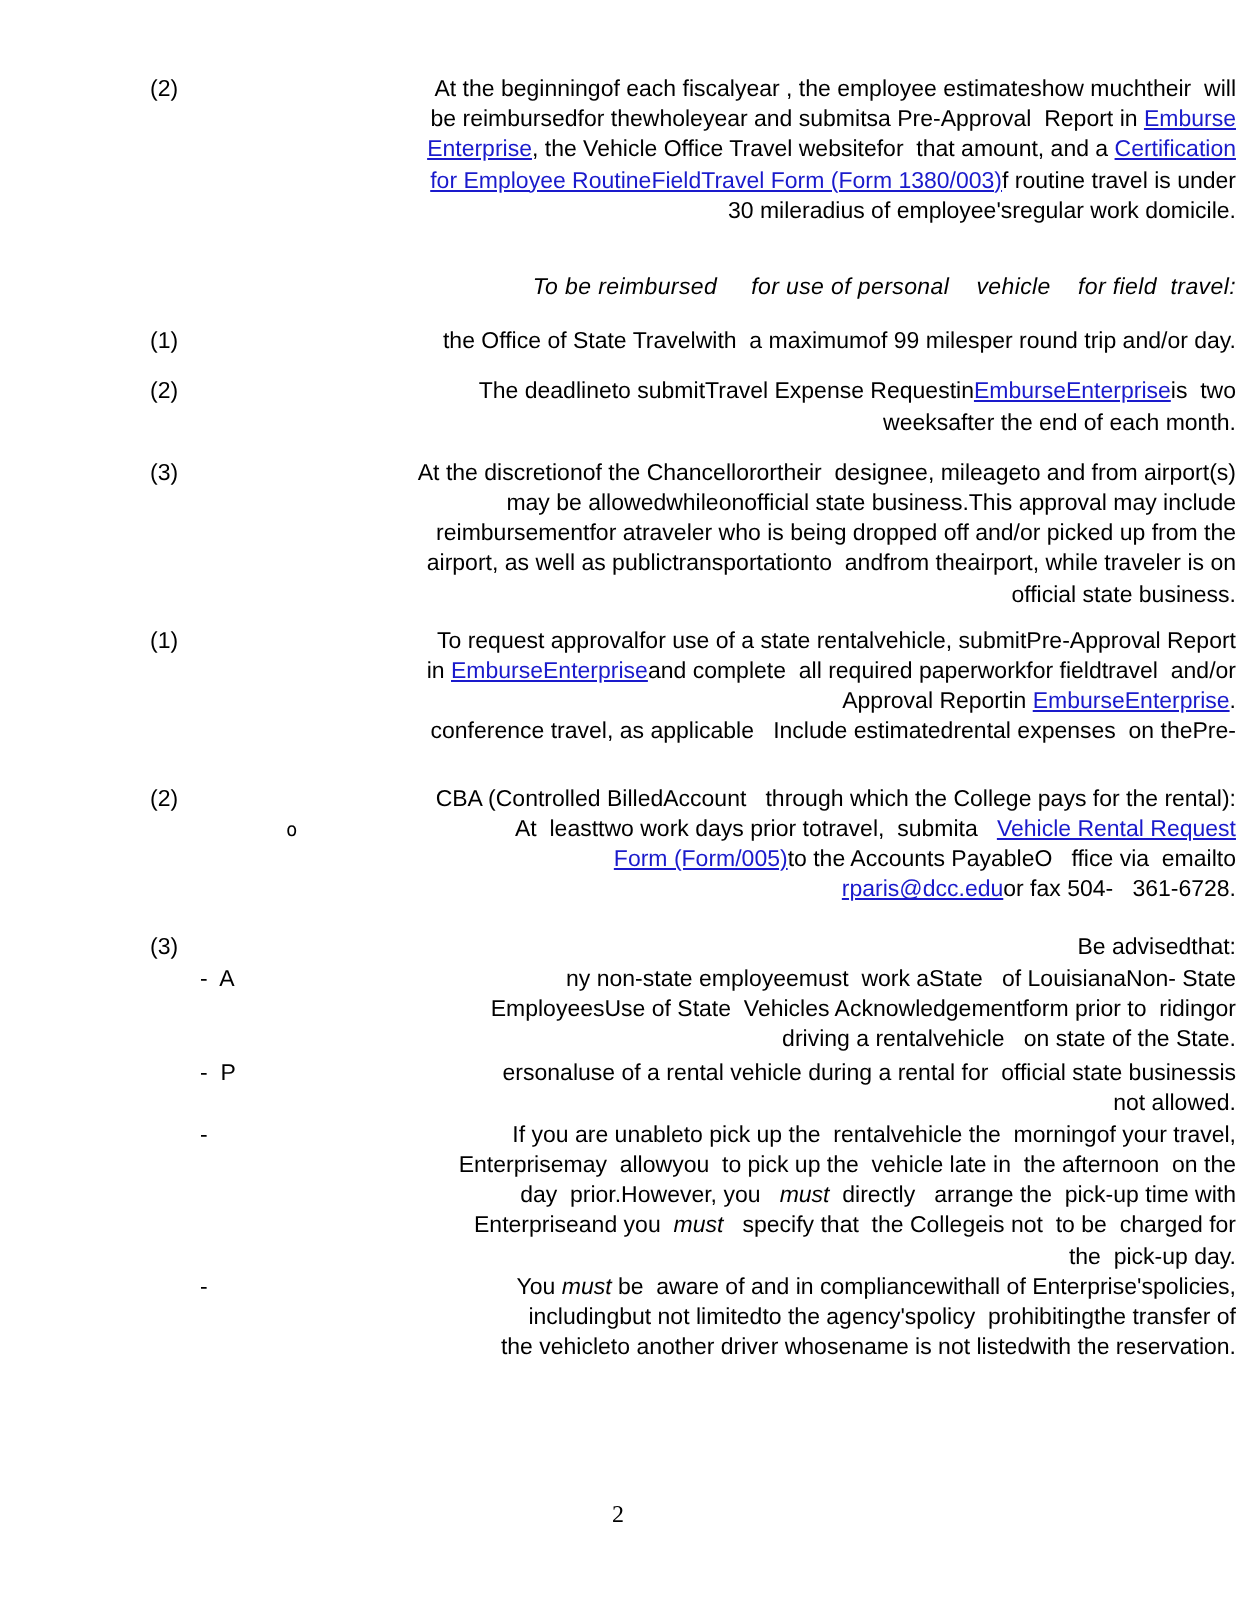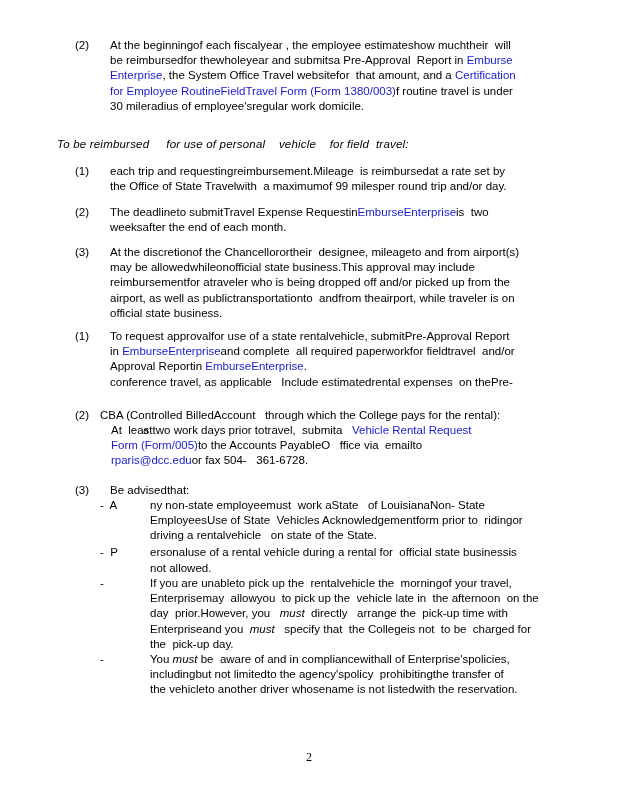--- a/index.html
+++ b/index.html
@@ -10,37 +10,37 @@
     background:#ffffff;
     margin:0 auto;
     overflow:hidden;
     font-family:"Liberation Sans","DejaVu Sans",sans-serif;
     font-size:11.5px;
     line-height:15.2px;
     color:#000;
   }
   .doc{position:absolute;top:38px;left:0;width:618px;}
   .block{position:relative;}
-  .line{white-space:pre;}
+  .line{white-space:pre;text-align:right;}
   .marker{position:absolute;white-space:pre;}
   
   .item  .marker{left:75px;}
   .item  .text{margin-left:110px;}
   
   .item2 .marker{left:75px;}
   .item2 .text{margin-left:100px;}
   
   .heading{margin-left:57px;font-style:italic;letter-spacing:.2px;}
   
   .bullet .marker{left:143px;font-size:9.5px;font-family:"DejaVu Sans Mono",monospace;}
   .bullet .text{margin-left:111px;}
   
   .dash .marker{left:100px;}
   .dash .text{margin-left:150px;}
-  a{color:var(--link-color,#1a1acc);cursor:pointer;}
+  a{color:var(--link-color,#1a1acc);text-decoration:underline;cursor:pointer;}
   em{font-style:italic;}
   
   .b-h1{margin-top:23px;}
   .b-i1{margin-top:12px;}
   .b-i2{margin-top:10px;}
   .b-i3{margin-top:10px;}
   .b-h2{margin-top:9px;}
   .b-r1{margin-top:8px;}
   .b-r2{margin-top:18px;}
   .b-bl{margin-top:0;}
@@ -59,34 +59,33 @@
 </head>
 <body>
 
 <div class="page">
   <div class="doc">
       <div class="block item b-p1">
         <span class="marker">(2)</span>
         <div class="text">
           <div class="line"><span>At the beginningof each fiscalyear , the employee estimateshow muchtheir  will</span></div>
           <div class="line"><span>be reimbursedfor thewholeyear and submitsa Pre-Approval  Report in </span><a>Emburse</a></div>
-          <div class="line"><a>Enterprise</a><span>, the System Office Travel websitefor  that amount, and a </span><a>Certification</a></div>
+          <div class="line"><a>Enterprise</a><span>, the Vehicle Office Travel websitefor  that amount, and a </span><a>Certification</a></div>
           <div class="line"><a>for Employee RoutineFieldTravel Form (Form 1380/003)</a><span>f routine travel is under</span></div>
           <div class="line"><span>30 mileradius of employee'sregular work domicile.</span></div>
         </div>
       </div>
       <div class="block heading b-h1">
         <div class="text">
           <div class="line"><span>To be reimbursed     for use of personal    vehicle    for field  travel:</span></div>
         </div>
       </div>
       <div class="block item b-i1">
         <span class="marker">(1)</span>
         <div class="text">
-          <div class="line"><span>each trip and requestingreimbursement.Mileage  is reimbursedat a rate set by</span></div>
           <div class="line"><span>the Office of State Travelwith  a maximumof 99 milesper round trip and/or day.</span></div>
         </div>
       </div>
       <div class="block item b-i2">
         <span class="marker">(2)</span>
         <div class="text">
           <div class="line"><span>The deadlineto submitTravel Expense Requestin</span><a>EmburseEnterprise</a><span>is  two</span></div>
           <div class="line"><span>weeksafter the end of each month.</span></div>
         </div>
       </div>

